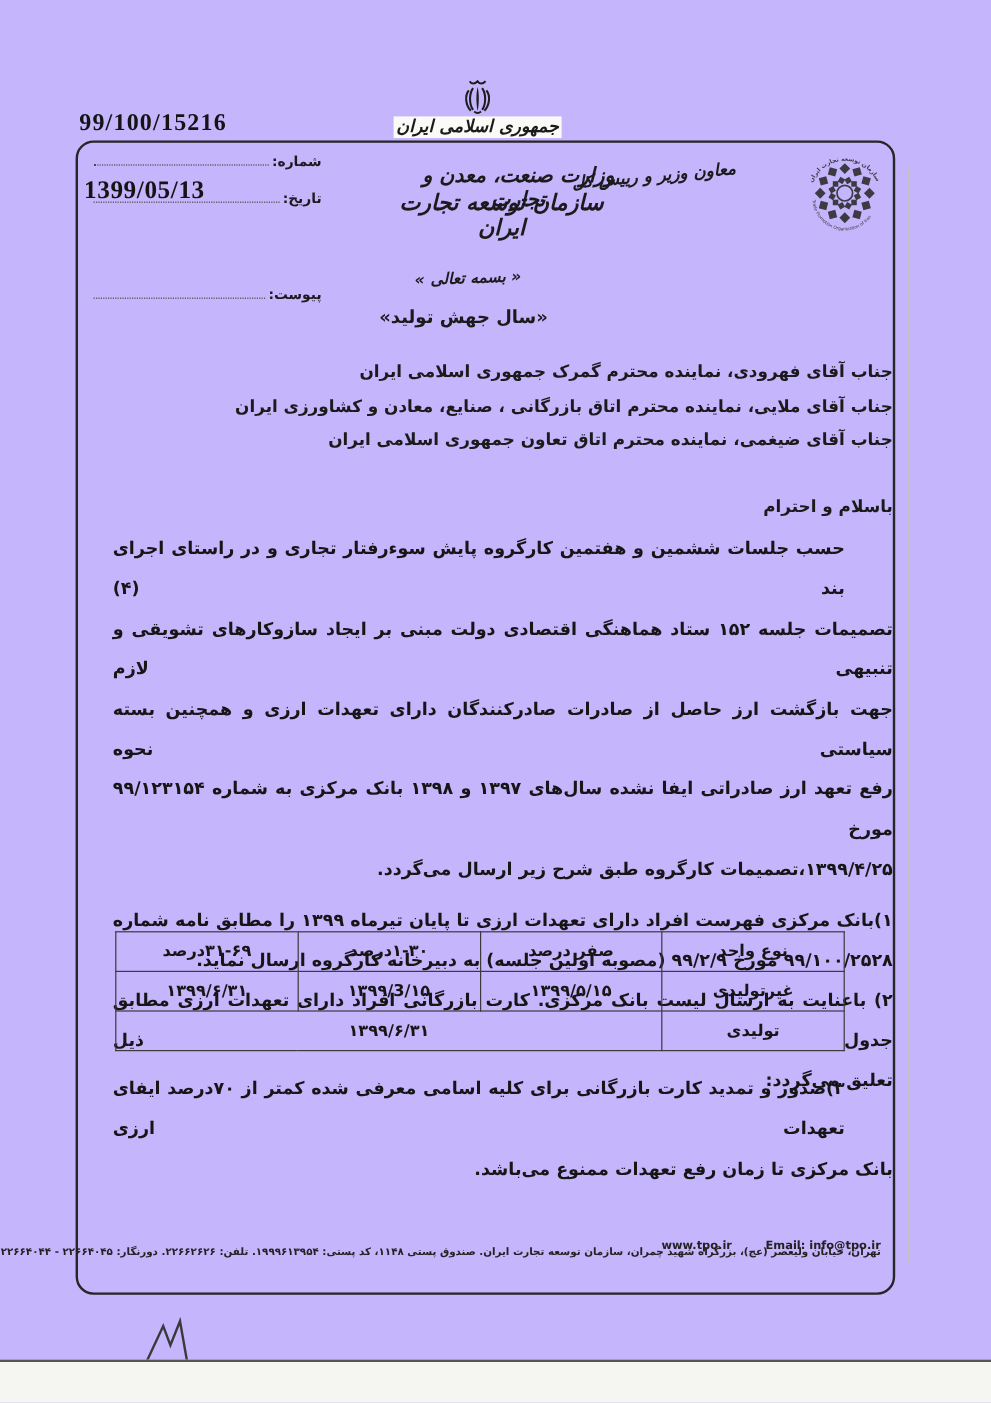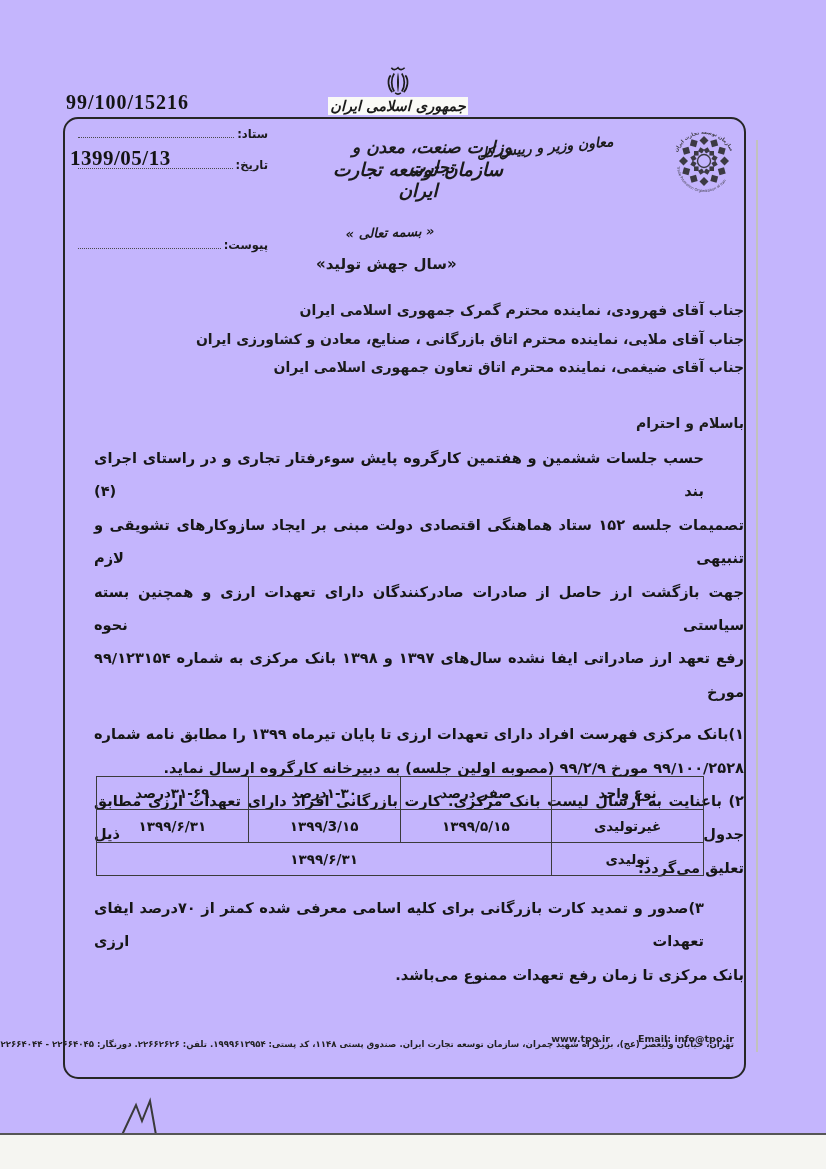--- a/index.html
+++ b/index.html
@@ -66,21 +66,21 @@
 </head>
 <body>
 
 <div class="paper">
 
   <div class="abs hw-num" id="ref-number">99/100/15216</div>
 
   <div class="abs" id="letter-frame"></div>
 
   <div class="abs fieldrow" id="row-number">
-    <span class="lbl">ستاد:</span>
+    <span class="lbl">شماره:</span>
     <span class="dots"></span>
   </div>
   <div class="abs fieldrow" id="row-date">
     <span class="lbl">تاریخ:</span>
     <span class="dots"></span>
   </div>
   <div class="abs fieldrow" id="row-attachment">
     <span class="lbl">پیوست:</span>
     <span class="dots"></span>
   </div>
@@ -158,20 +158,21 @@
     <div>جناب آقای ضیغمی، نماینده محترم اتاق تعاون جمهوری اسلامی ایران</div>
   </div>
 
   <div class="abs" id="salutation">باسلام و احترام</div>
 
   <div class="abs bodyblock" id="body-main">
     <div class="bl indent">حسب جلسات ششمین و هفتمین کارگروه پایش سوءرفتار تجاری و در راستای اجرای بند (۴)</div>
     <div class="bl">تصمیمات جلسه ۱۵۲ ستاد هماهنگی اقتصادی دولت مبنی بر ایجاد سازوکارهای تشویقی و تنبیهی لازم</div>
     <div class="bl">جهت بازگشت ارز حاصل از صادرات صادرکنندگان دارای تعهدات ارزی و همچنین بسته سیاستی نحوه</div>
     <div class="bl">رفع تعهد ارز صادراتی ایفا نشده سال‌های ۱۳۹۷ و ۱۳۹۸ بانک مرکزی به شماره ۹۹/۱۲۳۱۵۴ مورخ</div>
+    <div class="bl end">۱۳۹۹/۴/۲۵،تصمیمات کارگروه طبق شرح زیر ارسال می‌گردد.</div>
     <div class="bl gap">۱)بانک مرکزی فهرست افراد دارای تعهدات ارزی تا پایان تیرماه ۱۳۹۹ را مطابق نامه شماره</div>
     <div class="bl end">۹۹/۱۰۰/۲۵۲۸ مورخ ۹۹/۲/۹ (مصوبه اولین جلسه) به دبیرخانه کارگروه ارسال نماید.</div>
     <div class="bl">۲) باعنایت به ارسال لیست بانک مرکزی. کارت بازرگانی افراد دارای تعهدات ارزی مطابق جدول ذیل</div>
     <div class="bl end">تعلیق می‌گردد:</div>
   </div>
 
   <div class="abs" id="units-table">
     <table>
       <tbody>
           <tr>

